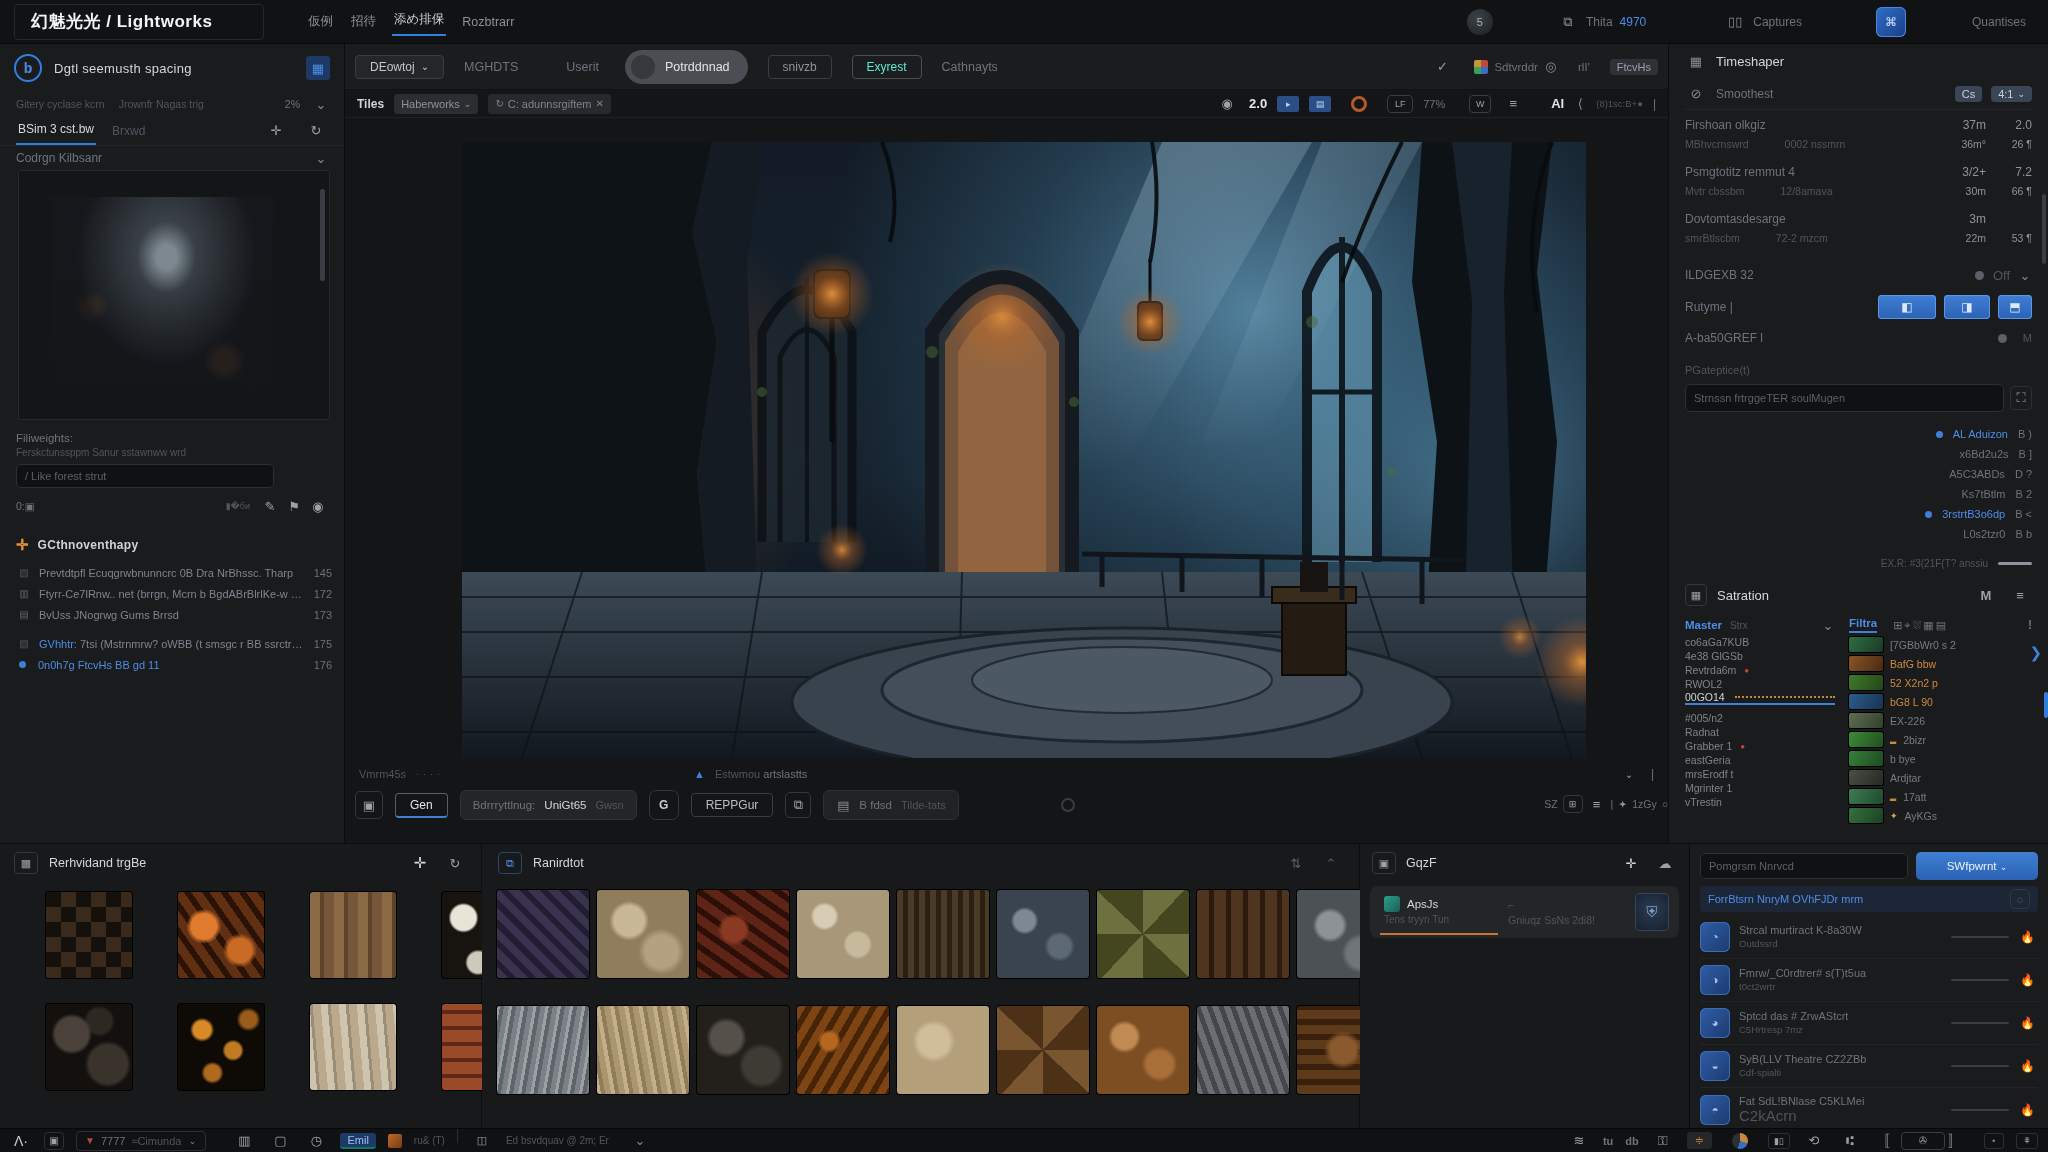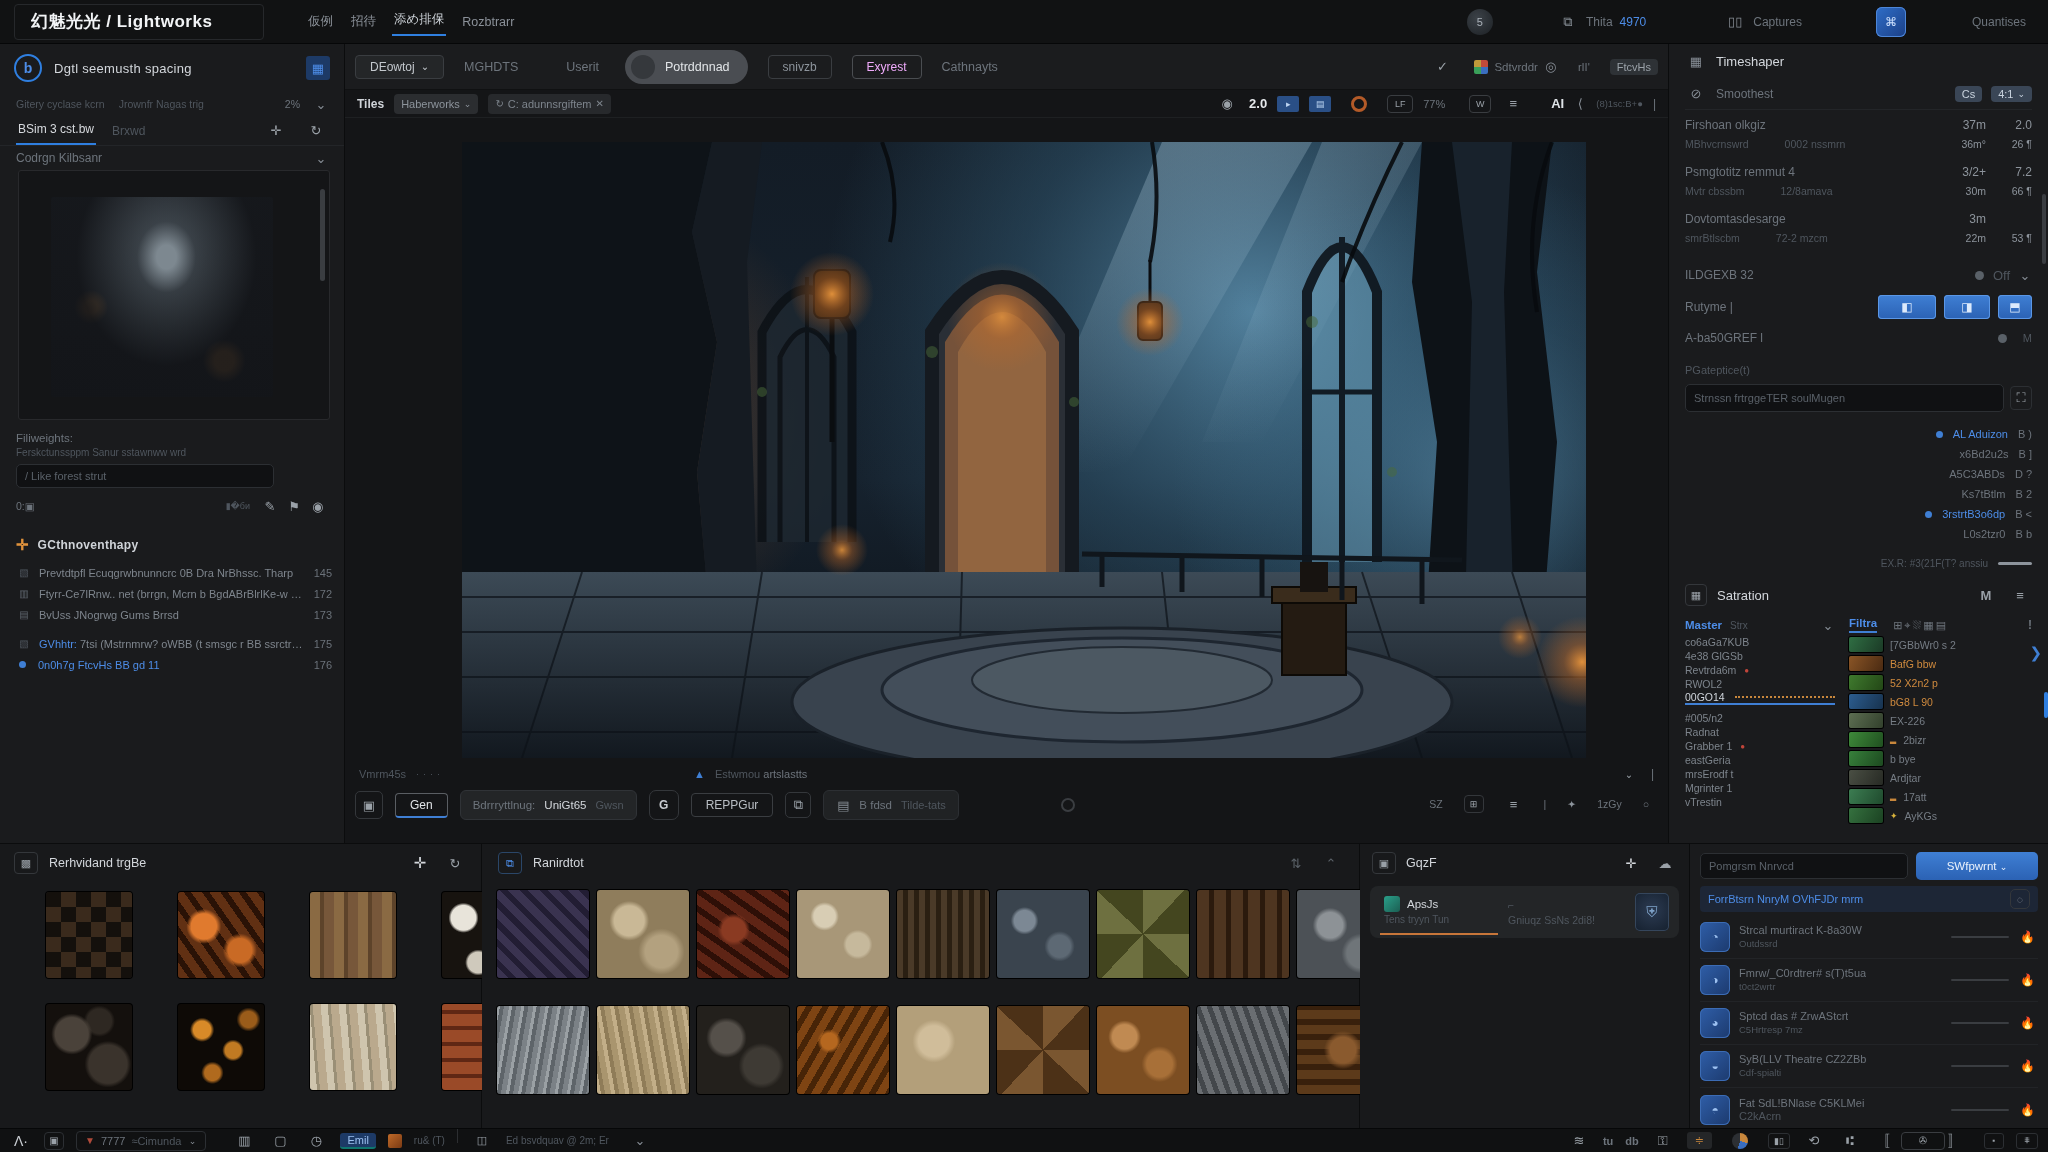--- a/index.html
+++ b/index.html
@@ -167,21 +167,21 @@
   </button>
   <span class="txt-dim" style="font-size:12.5px">MGHDTS</span>
   <span class="txt-dim" style="font-size:12.5px;margin-left:28px">Userit</span>
   <div class="row" style="background:#4a4d52;border-radius:18px;height:34px;padding:0 18px 0 6px;gap:10px;margin-left:6px">
     <span style="width:24px;height:24px;border-radius:50%;background:#35383c"></span>
     <span style="color:#e2e5e8;font-size:12.5px">Potrddnnad</span>
   </div>
   <button class="btn" style="color:#8d949c">
       <span>snivzb</span>
     </button>
-  <button class="btn" style="border-color:#4a4d51;color:#f0abfc">
+  <button class="btn" style="border-color:#4a4d51;color:#5eead4">
       <span>Exyrest</span>
     </button>
   <span class="txt-dim" style="font-size:12.5px">Cathnayts</span>
   <div class="grow"></div>
   <span class="icobtn">✓</span>
   <div class="row" style="gap:6px">
     <span style="width:14px;height:14px;background:conic-gradient(#c04a3a 0 25%,#3a6ec0 0 50%,#3aa05a 0 75%,#c09a3a 0);border-radius:2px"></span>
     <span class="txt-dim" style="font-size:11.5px">Sdtvrddr</span>
     <span class="ico" style="width:14px">◎</span>
   </div>
@@ -366,21 +366,21 @@
       </button>
     <span class="icobtn" style="border:1px solid #34373b;width:26px;height:26px;border-radius:5px">⧉</span>
     <div class="row" style="background:#202224;border:1px solid #2c2f33;border-radius:6px;height:30px;padding:0 12px;gap:9px">
       <span class="ico" style="width:14px">▤</span>
       <span class="txt-dim" style="font-size:11.5px">B fdsd</span>
       <span class="txt-faint" style="font-size:11px">Tilde-tats</span>
     </div>
     <span style="width:14px;height:14px;border-radius:50%;border:2px solid #3a3d41;margin-left:90px"></span>
   </div>
 
-  <div class="row" style="position:absolute;right:19px;top:702px;gap:21px;font-size:10.5px;color:#6d747c">
+  <div class="row" style="position:absolute;right:0;top:702px;gap:5px;font-size:10.5px;color:#6d747c">
     <span>SZ</span>
     <span class="icobtn" style="border:1px solid #34373b;width:20px;height:18px;font-size:9px">⊞</span>
     <span class="icobtn" style="width:18px">≡</span>
     <span>|</span>
     <span style="color:#8d949c">✦</span>
     <span>1zGy</span>
     <span>○</span>
   </div>
 </div>
 
@@ -724,21 +724,21 @@
         <span class="spark">🔥</span>
     </div>
     <div class="proj">
       <span class="projicon">◒</span>
       <span style="overflow:hidden"><span class="txt-dim" style="font-size:11px;display:block;white-space:nowrap">SyB(LLV Theatre CZ2ZBb</span><span class="txt-faint" style="font-size:9.5px">Cdf-spialti</span></span>
       <span class="prgline"></span>
         <span class="spark">🔥</span>
     </div>
     <div class="proj" style="border-bottom:none">
       <span class="projicon">◓</span>
-      <span style="overflow:hidden"><span class="txt-dim" style="font-size:11px;display:block;white-space:nowrap">Fat SdL!BNlase C5KLMei</span><span class="txt-faint" style="font-size:11px">C2kAcrn</span></span>
+      <span style="overflow:hidden"><span class="txt-dim" style="font-size:11px;display:block;white-space:nowrap">Fat SdL!BNlase C5KLMei</span><span class="txt-faint" style="font-size:15px">C2kAcrn</span></span>
       <span class="prgline"></span>
         <span class="spark">🔥</span>
     </div>
   </div>
 </div>
 
 <div class="abs row" style="left:0;top:1128px;width:2048px;height:24px;background:#101112;border-top:1px solid #060708;padding:0 10px;gap:12px;font-size:11px">
   <span class="ico" style="color:#c9cdd2;font-size:14px">Λ·</span>
   <span class="icobtn" style="border:1px solid #2c2f33;border-radius:4px;width:20px;height:18px;font-size:10px">▣</span>
   <div class="row" style="border:1px solid #2c2f33;border-radius:4px;height:20px;padding:0 8px;gap:6px">

